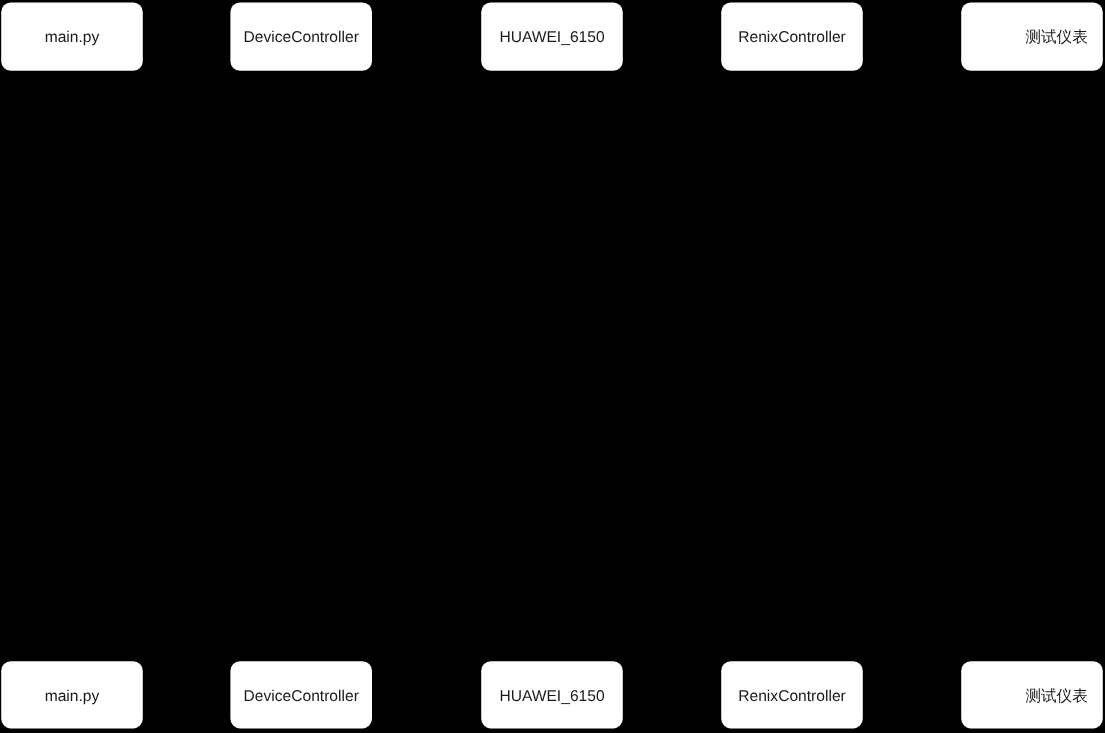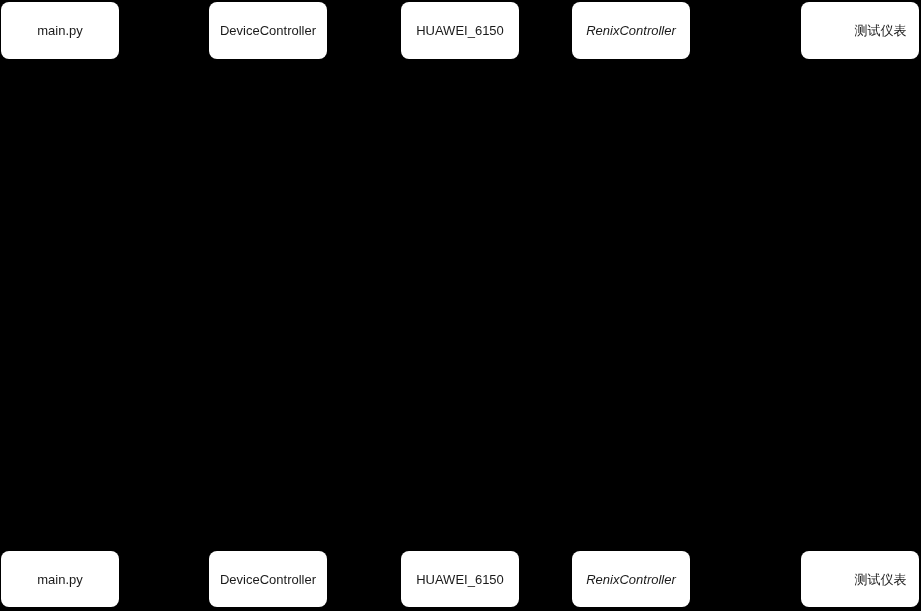--- a/index.html
+++ b/index.html
@@ -21,23 +21,23 @@
     background: #ffffff;
     border-radius: 8px;
     display: flex;
     align-items: center;
     justify-content: center;
     box-sizing: border-box;
   }
   .row-top { top: 2px; height: 57px; }
   .row-bottom { top: 551px; height: 56px; }
   .col-0 { left: 1px; }
-  .col-1 { left: 209px; }
+  .col-1 { left: 192px; }
   .col-2 { left: 401px; text-align: center; }
-  .col-3 { left: 572px; font-style: italic; }
+  .col-3 { left: 601px; }
   .col-4 { left: 801px; padding-left: 41px; }
   .actor-label {
     font-size: 13px;
     line-height: 1;
     color: #1a1a1a;
     white-space: nowrap;
   }
 </style>
 </head>
 <body>

